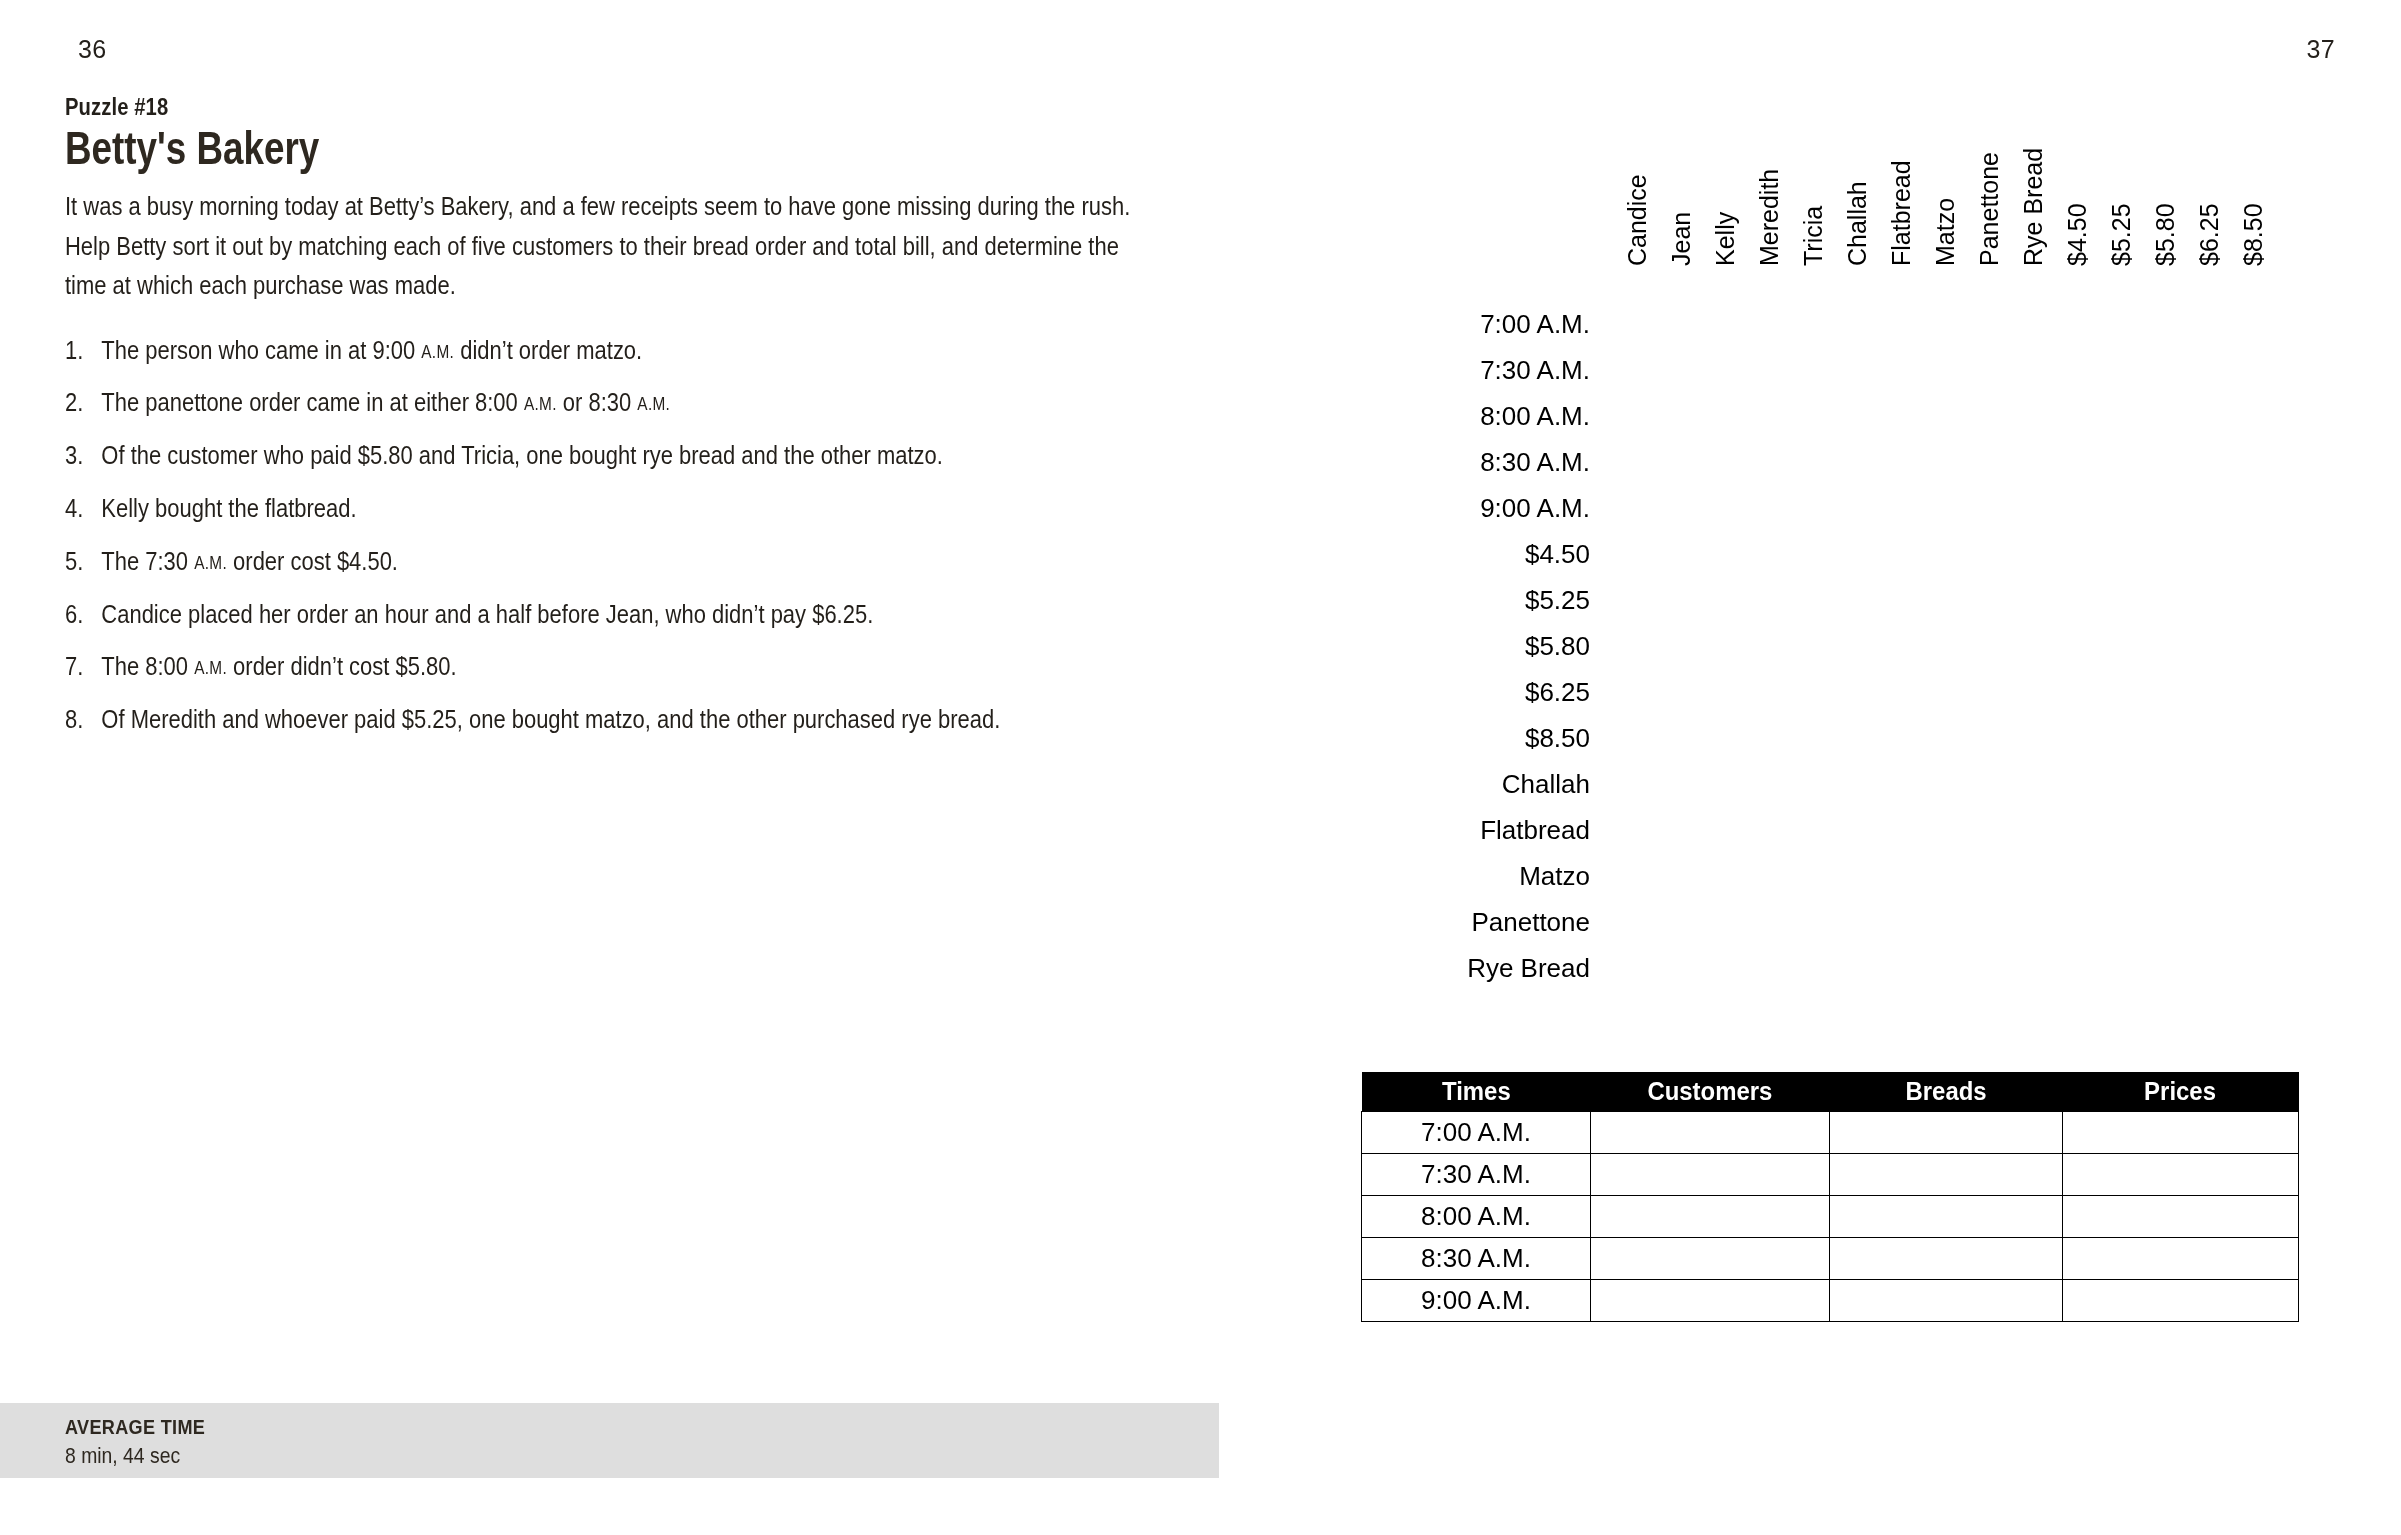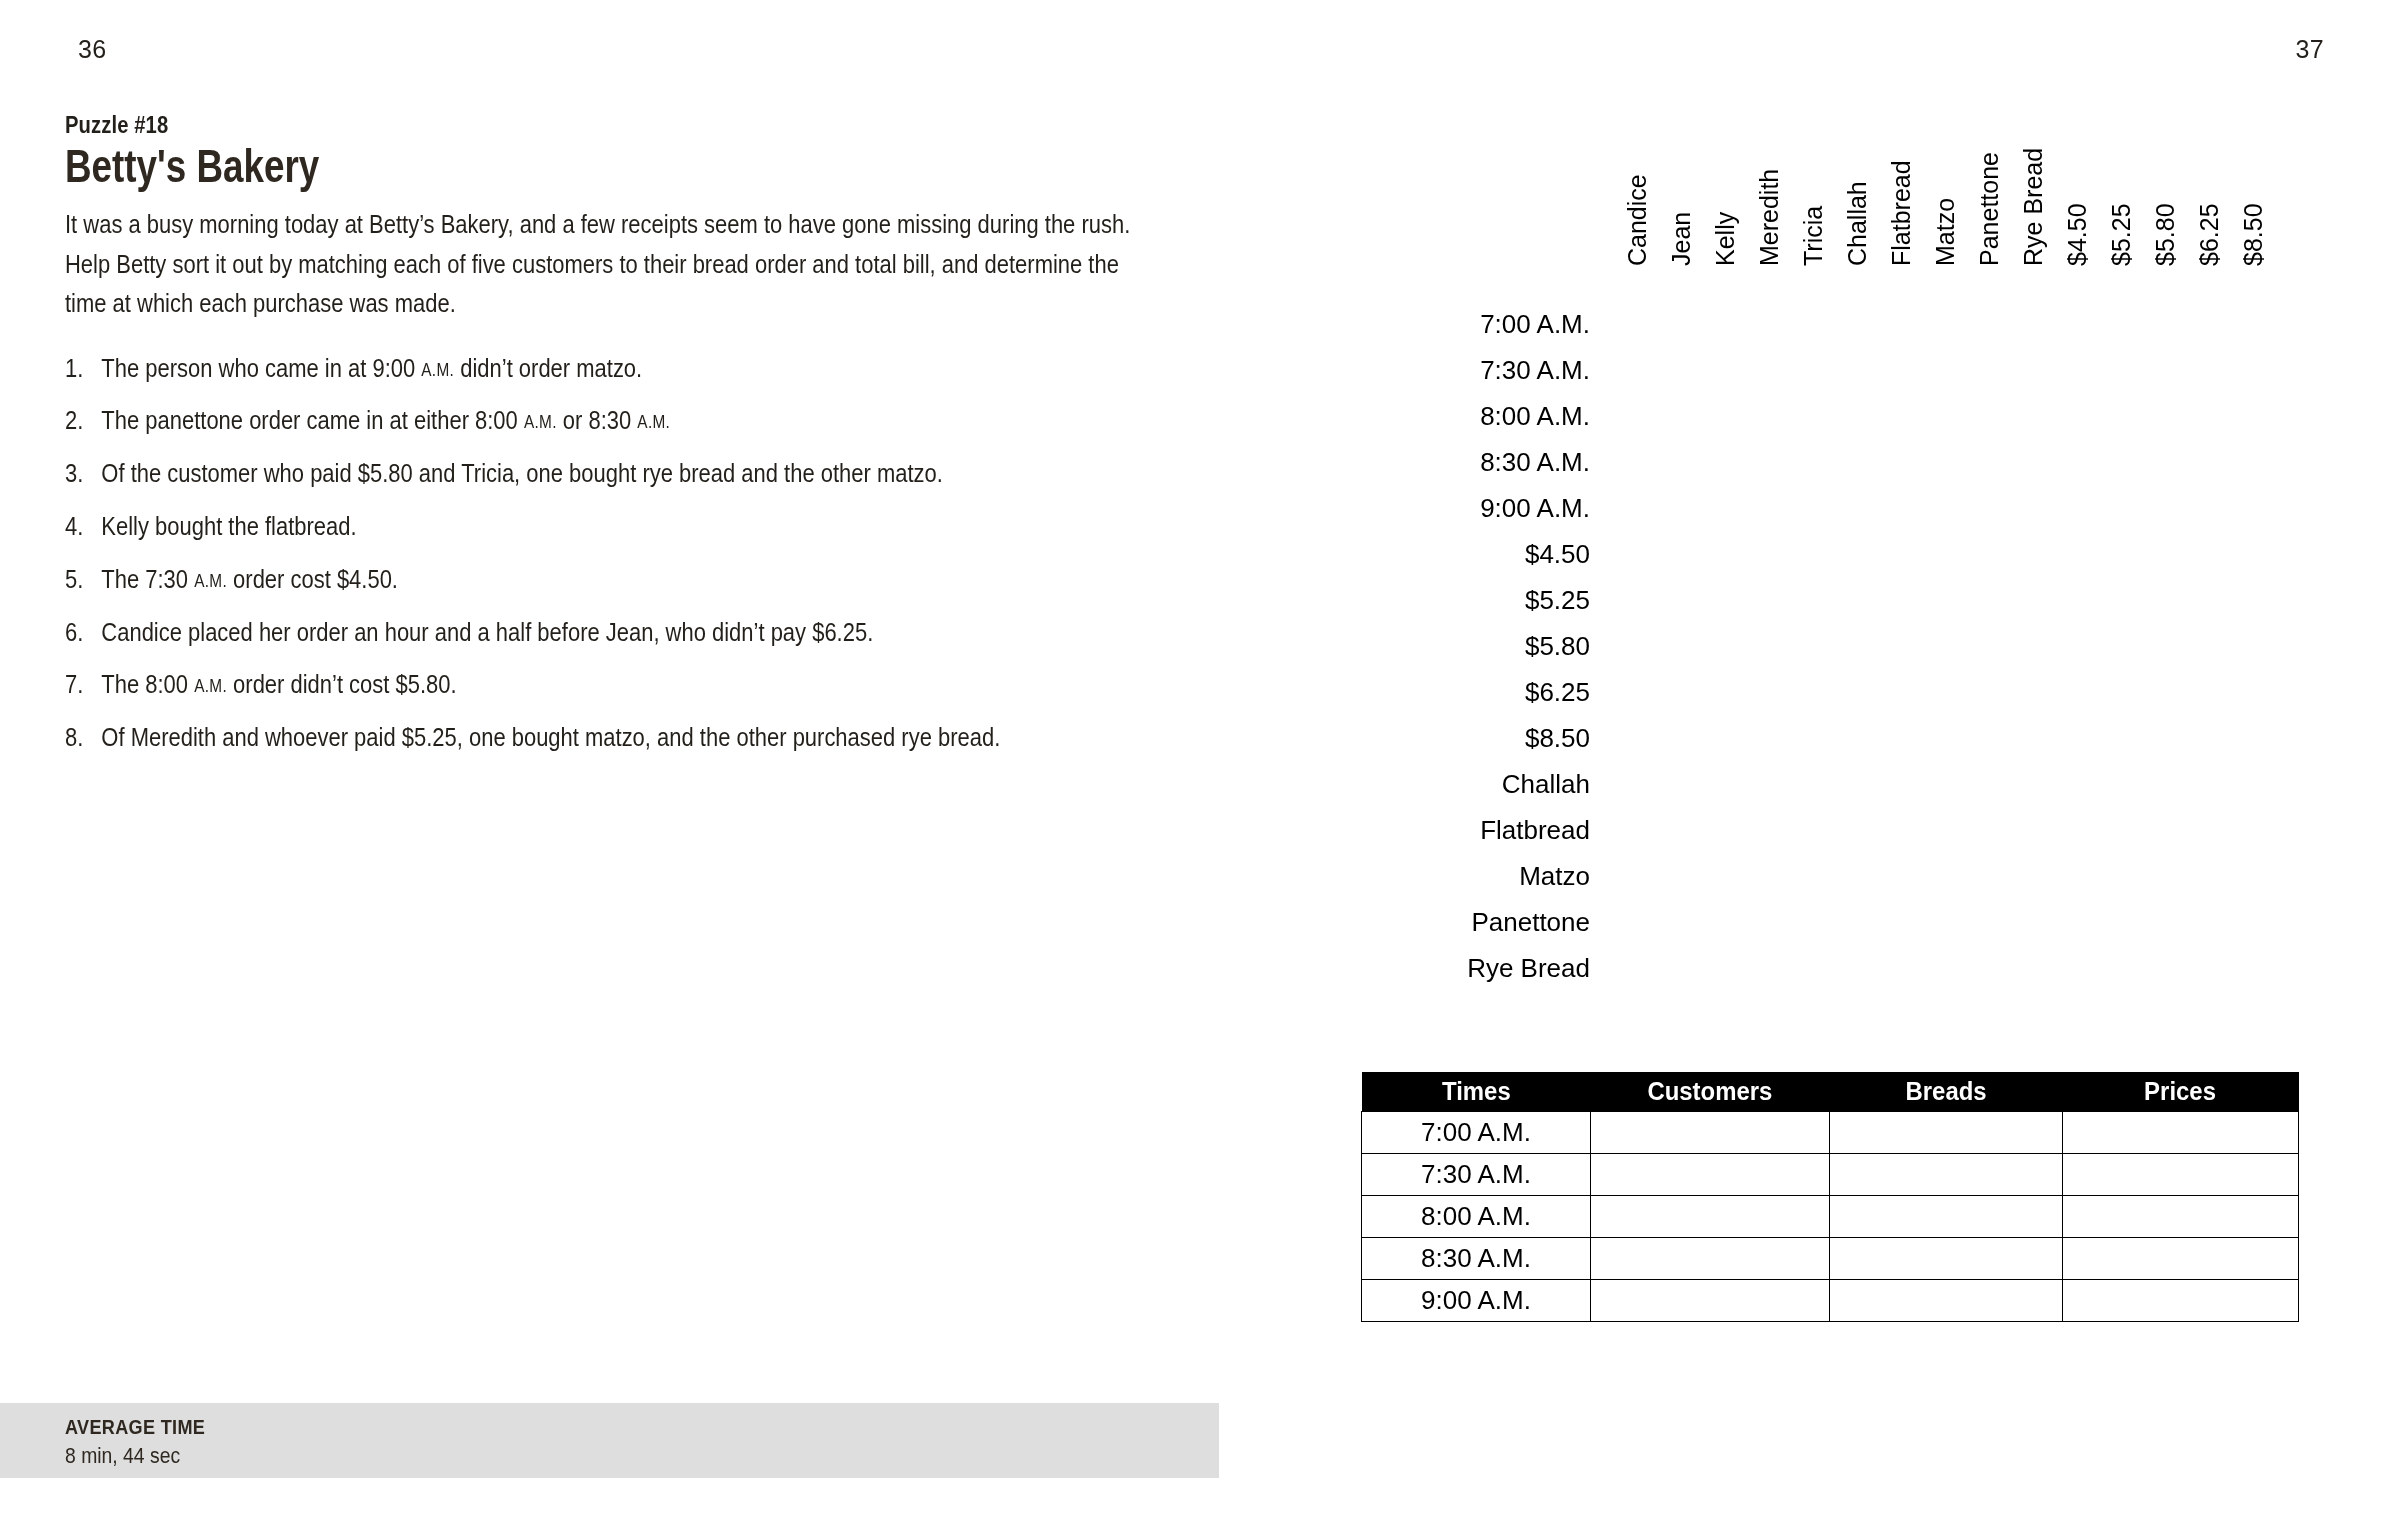--- a/index.html
+++ b/index.html
@@ -17,27 +17,27 @@
   
   .folio {
     position: absolute;
     top: 35px;
     font-family: "Liberation Sans", sans-serif;
     font-size: 25px;
     color: #231f1a;
     letter-spacing: 0.3px;
   }
   .folio.left  { left: 78px; }
-  .folio.right { right: 77px; }
+  .folio.right { right: 66px; }
 
   
   .left-col {
     position: absolute;
     left: 65px;
-    top: 112px;
+    top: 94px;
     width: 1082px;
   }
   .puzzle-num {
     font-family: "Liberation Sans Narrow", "Liberation Sans", sans-serif;
     font-weight: bold;
     font-size: 23px;
     letter-spacing: 0.1px;
     color: #231f1a;
     transform: scaleX(0.88);
     transform-origin: left center;

